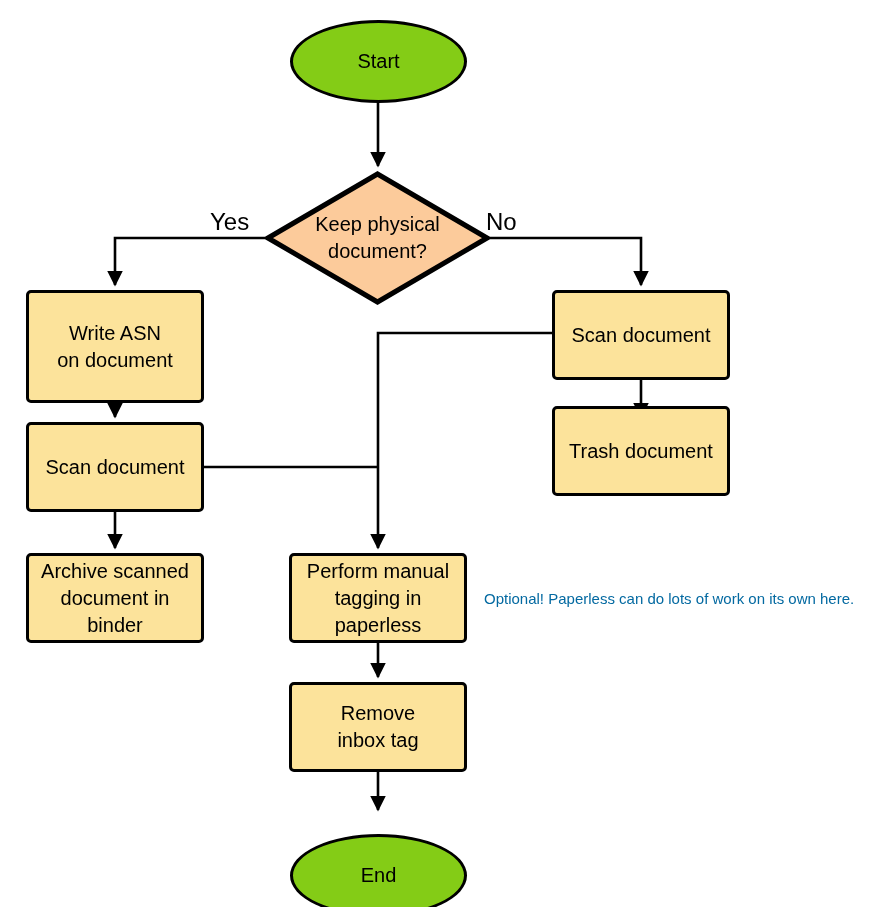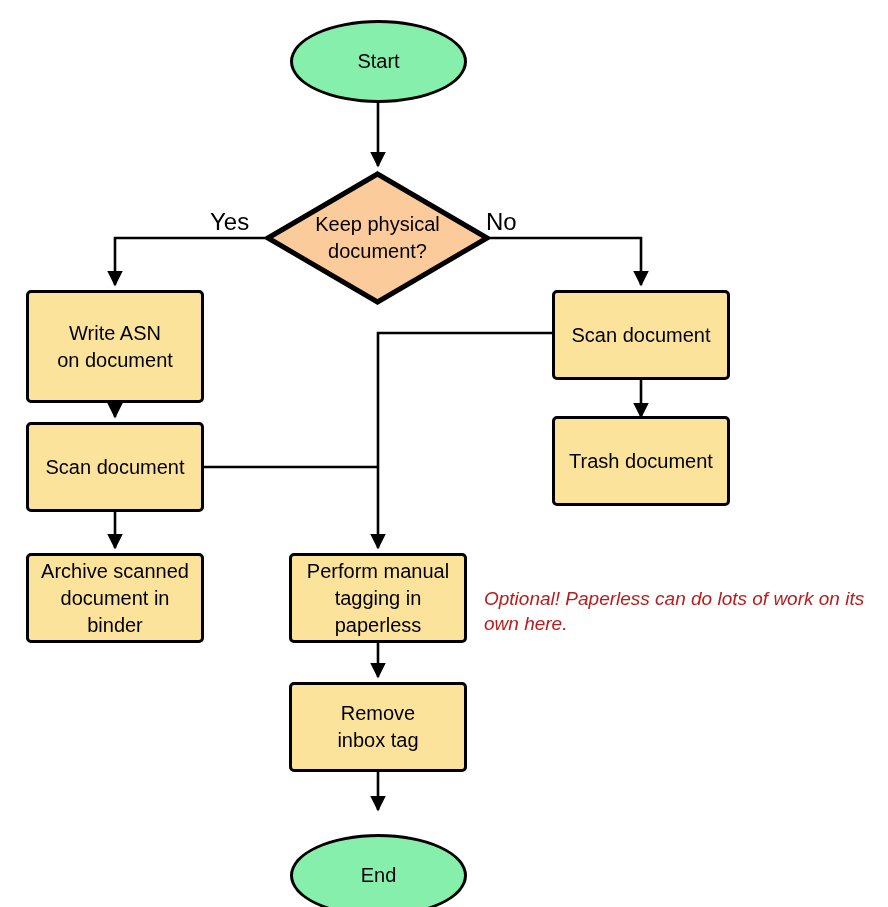--- a/index.html
+++ b/index.html
@@ -38,21 +38,21 @@
     z-index: 2;
   }
   .node-box {
     border: 3px solid #000000;
     border-radius: 5px;
     background: #fce39b;
   }
   .node-terminal {
     border: 3px solid #000000;
     border-radius: 50%;
-    background: #86efac;
+    background: #84cc16;
   }
   .node-decision {
     background: transparent;
     border: none;
   }
   .decision-shape {
     position: absolute;
     left: 0;
     top: 0;
     width: 100%;
@@ -66,24 +66,23 @@
   .edge-label {
     position: absolute;
     font-size: 24px;
     line-height: 21px;
     color: #000000;
     z-index: 3;
     white-space: nowrap;
   }
   .annotation {
     position: absolute;
-    font-size: 19px;
+    font-size: 15px;
     line-height: 25px;
-    font-style: italic;
-    color: #b91c1c;
+    color: #0369a1;
     z-index: 3;
   }
 </style>
 </head>
 <body>
 
 <div id="canvas">
 
   <svg id="edges" viewBox="0 0 888 907" width="888" height="907" xmlns="http://www.w3.org/2000/svg">
     <defs>
@@ -140,21 +139,21 @@
   <div class="node node-box" style="left:26px; top:553px; width:178px; height:90px;">
     <span>Archive scanned
 document in
 binder</span>
   </div>
 
   <div class="node node-box" style="left:552px; top:290px; width:178px; height:90px;">
     <span>Scan document</span>
   </div>
 
-  <div class="node node-box" style="left:552px; top:416px; width:178px; height:90px;">
+  <div class="node node-box" style="left:552px; top:406px; width:178px; height:90px;">
     <span>Trash document</span>
   </div>
 
   <div class="node node-box" style="left:289px; top:682px; width:178px; height:90px;">
     <span>Remove
 inbox tag</span>
   </div>
 
   <div class="node node-box" style="left:289px; top:553px; width:178px; height:90px;">
     <span>Perform manual

